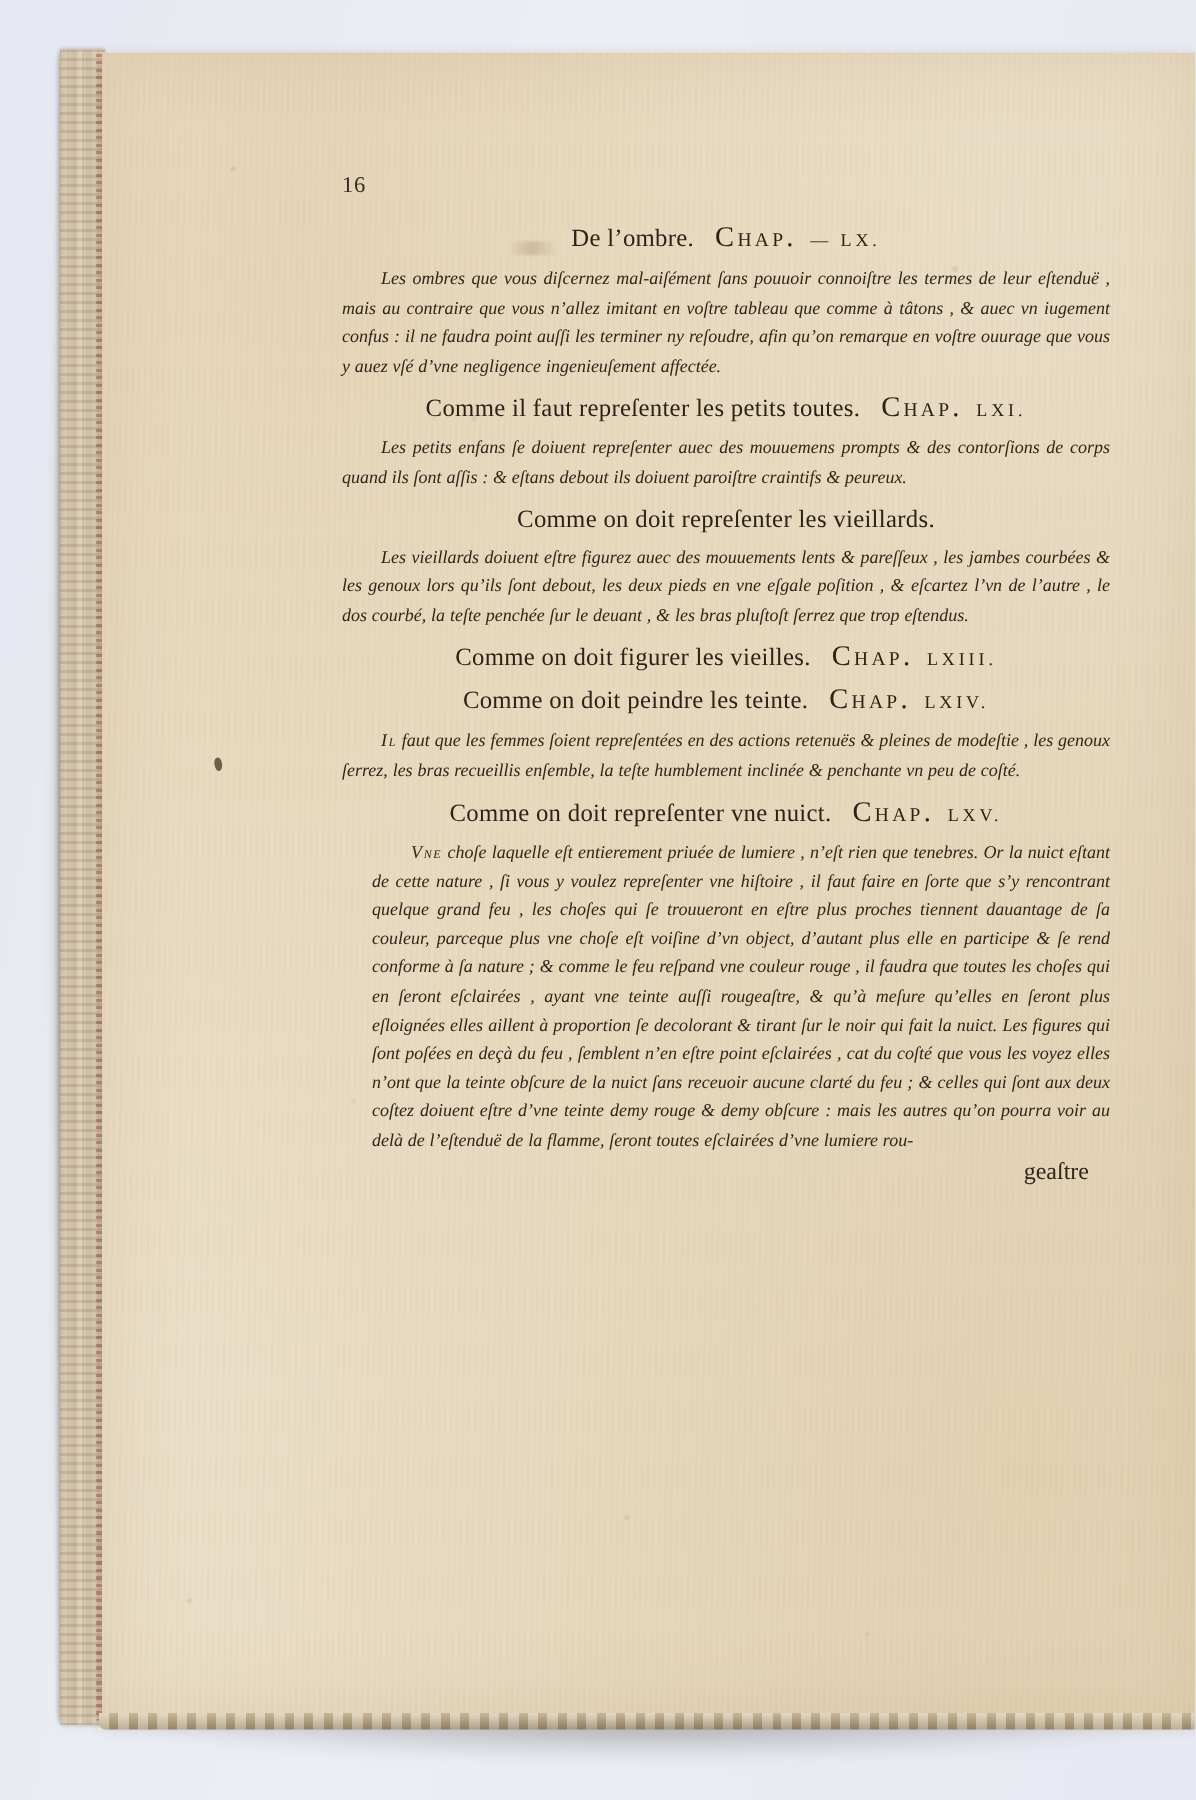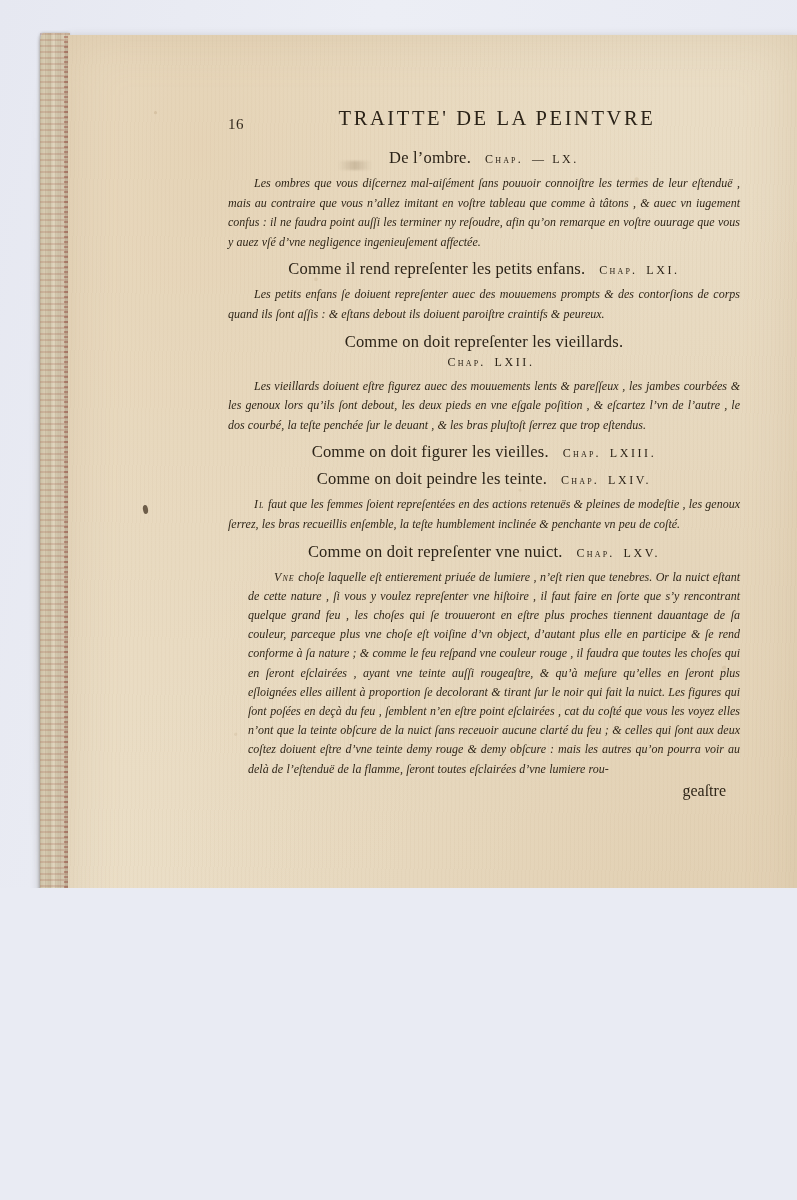--- a/index.html
+++ b/index.html
@@ -2,21 +2,21 @@
 <html><head>
 <meta charset="utf-8">
 <title>Traitté de la Peinture — page 16</title>
 <style>
   html,body{margin:0;padding:0;}
   body{
     width:797px;height:1200px;overflow:hidden;
     background:#e9ebf3;
     font-family:"Liberation Serif", serif;
   }
-  #scene{position:relative;width:797px;height:888px;overflow:hidden;
+  #scene{position:relative;width:797px;height:1200px;overflow:hidden;
     background:linear-gradient(100deg,#e6e8f1 0%,#eceef5 40%,#e7e9f2 100%);}
 
   
   .binding{
     position:absolute;left:40px;top:33px;width:30px;height:1117px;
     background:linear-gradient(90deg,#cbbfa4 0%,#d8cdb4 16%,#c9bda2 30%,
       #e0d6bf 46%,#cdc1a7 60%,#ded3bb 78%,#d2c6ac 100%);
     border-top-left-radius:3px 10px;border-bottom-left-radius:3px 10px;
     box-shadow:-1px 0 3px rgba(60,50,35,.35);
   }
@@ -90,21 +90,21 @@
     text-align:center;font-size:20.5px;letter-spacing:2.6px;
     color:#2b2318;padding-left:26px;
   }
 
   .chaphead{
     text-align:center;font-size:16.5px;margin:7px 0 2px 0;color:#2b2318;
   }
   .chaphead .ital{letter-spacing:.2px;}
   .chaphead .chap{
     font-style:normal;font-variant:small-caps;letter-spacing:2.2px;
-    font-size:12px;margin-left:14px;
+    font-size:19px;margin-left:14px;
   }
   .chaphead .num{font-style:normal;letter-spacing:2.6px;margin-left:9px;font-size:12px;}
   .chaphead.twoline .l2{display:block;margin-top:-1px;}
 
   p.body{
     margin:6px 0 0 0;
     font-size:12px;line-height:19.6px;
     text-align:justify;text-align-last:left;
     text-indent:26px;
     color:#2f2619;
@@ -141,36 +141,34 @@
   <div class="edge-red"></div>
 
   <div class="page">
 
     <div class="smudge"></div>
 
     <div class="typeblock">
 
       <div class="runninghead">
         <span class="folio">16</span>
-        <div class="headtitle">TRAITTE' DE LA PEINTVRE</div>
       </div>
 
       <div class="chaphead">
         <span class="ital">De l’ombre.</span><span class="chap">Chap.</span><span class="num">— LX.</span>
       </div>
       <p class="body">Les ombres que vous diſcernez mal-aiſément ſans pouuoir connoiſtre les termes de leur eſtenduë , mais au contraire que vous n’allez imitant en voſtre tableau que comme à tâtons , &amp; auec vn iugement confus : il ne faudra point auſſi les terminer ny reſoudre, afin qu’on remarque en voſtre ouurage que vous y auez vſé d’vne negligence ingenieuſement affectée.</p>
 
       <div class="chaphead">
-        <span class="ital">Comme il rend repreſenter les petits enfans.</span><span class="chap">Chap.</span><span class="num">LXI.</span>
+        <span class="ital">Comme il faut repreſenter les petits toutes.</span><span class="chap">Chap.</span><span class="num">LXI.</span>
       </div>
       <p class="body">Les petits enfans ſe doiuent repreſenter auec des mouuemens prompts &amp; des contorſions de corps quand ils ſont aſſis : &amp; eſtans debout ils doiuent paroiſtre craintifs &amp; peureux.</p>
 
       <div class="chaphead twoline">
         <span class="ital">Comme on doit repreſenter les vieillards.</span>
-        <span class="l2"><span class="chap">Chap.</span><span class="num">LXII.</span></span>
       </div>
       <p class="body">Les vieillards doiuent eſtre figurez auec des mouuements lents &amp; pareſſeux , les jambes courbées &amp; les genoux lors qu’ils ſont debout, les deux pieds en vne eſgale poſition , &amp; eſcartez l’vn de l’autre , le dos courbé, la teſte penchée ſur le deuant , &amp; les bras pluſtoſt ſerrez que trop eſtendus.</p>
 
       <div class="chaphead">
         <span class="ital">Comme on doit figurer les vieilles.</span><span class="chap">Chap.</span><span class="num">LXIII.</span>
       </div>
 
       <div class="chaphead">
         <span class="ital">Comme on doit peindre les teinte.</span><span class="chap">Chap.</span><span class="num">LXIV.</span>
       </div>

